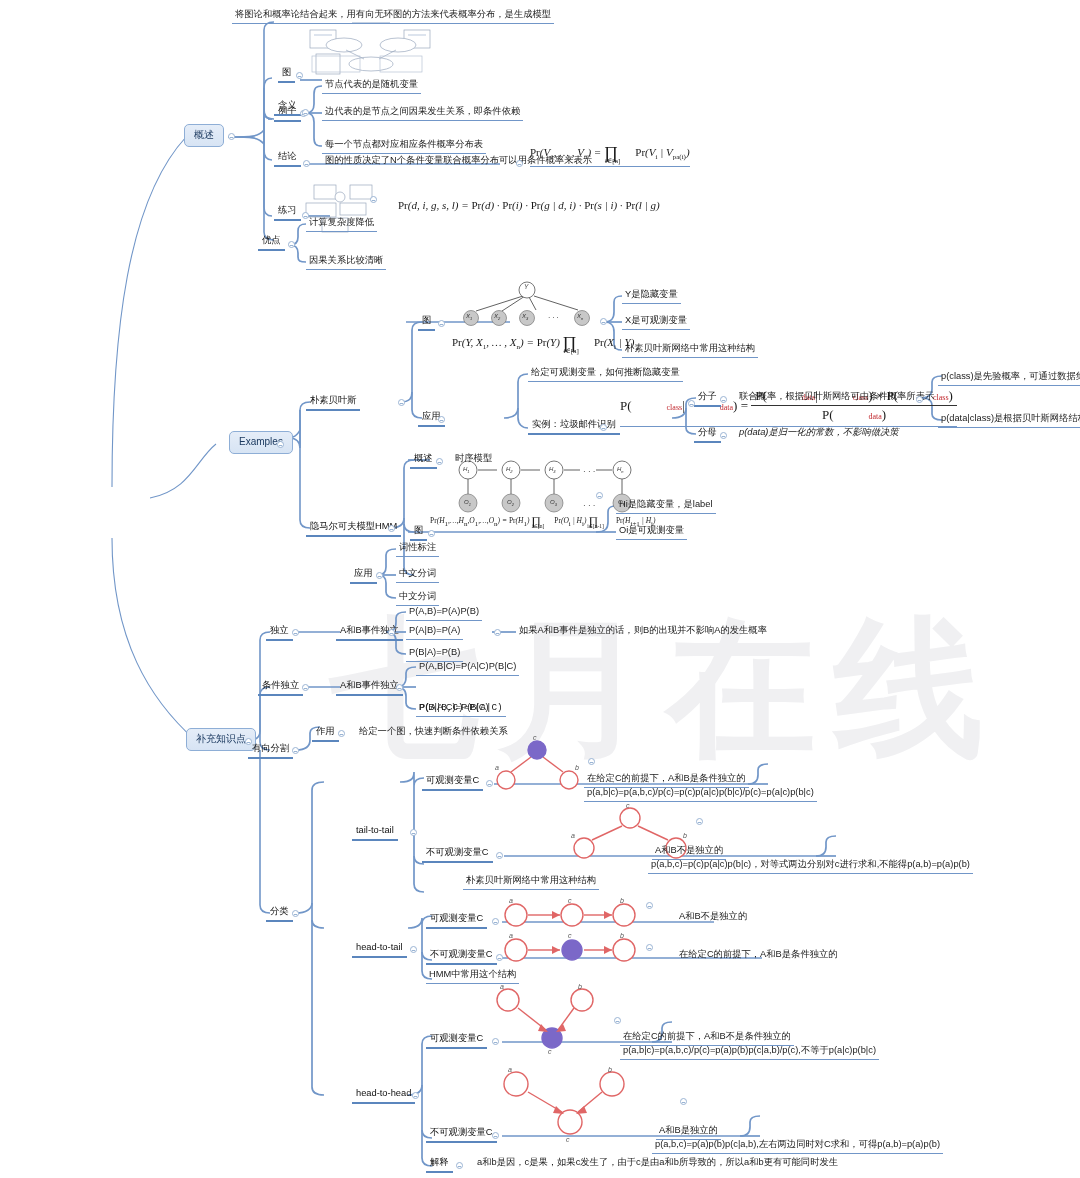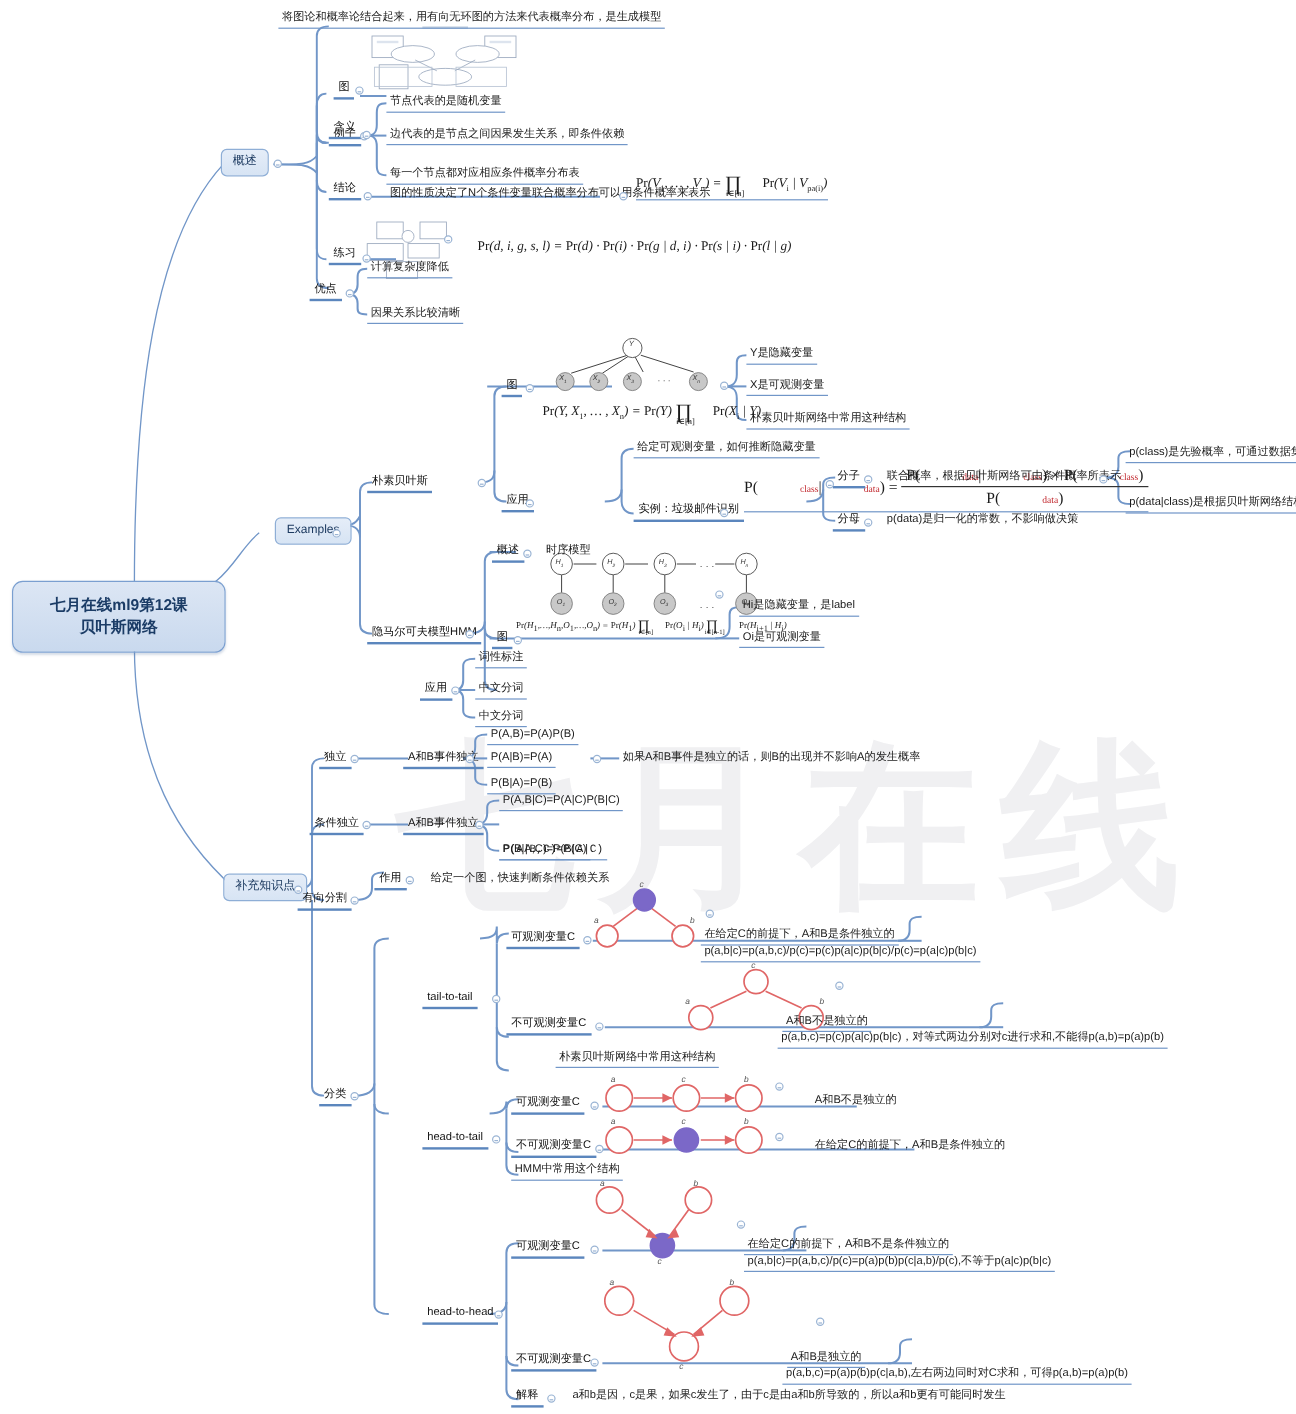--- a/index.html
+++ b/index.html
@@ -378,24 +378,20 @@
     <g stroke="#9aa8bd" stroke-width="0.7" fill="none">
       <rect x="314" y="185" width="22" height="14"></rect>
       <rect x="350" y="185" width="22" height="14"></rect>
       <rect x="306" y="203" width="30" height="14"></rect>
       <rect x="340" y="203" width="26" height="12"></rect>
       <rect x="322" y="218" width="26" height="14"></rect>
       <circle cx="340" cy="197" r="5" fill="#fff"></circle>
     </g>
   </svg>
 
-  <div class="node root" style="left:10px; top:484px; width:178px;">
-    <div>七月在线ml9第12课</div>
-    <div>贝叶斯网络</div>
-  </div>
 
   <div class="node lvl1" style="left:184px; top:124px;">概述</div>
   <span class="dot" style="left:228px; top:133px;"></span>
 
   <div class="node lvl1" style="left:216px; top:431px;margin-left:13px;">Examples</div>
   <span class="dot" style="left:277px; top:441px;"></span>
 
   <div class="node lvl1" style="left:186px; top:728px;">补充知识点</div>
   <span class="dot" style="left:245px; top:738px;"></span>
 
@@ -464,21 +460,21 @@
 
   <div class="node branch" style="left:694px; top:390px;">分子</div>
   <span class="dot" style="left:720px; top:396px;"></span>
   <div class="node leaf" style="left:736px; top:390px; border-bottom:none;">联合概率，根据贝叶斯网络可由条件概率所表示</div>
   <span class="dot" style="left:916px; top:396px;"></span>
   <div class="node leaf" style="left:938px; top:370px;">p(class)是先验概率，可通过数据集来统计</div>
   <div class="node leaf" style="left:938px; top:412px;">p(data|class)是根据贝叶斯网络结构可得</div>
 
   <div class="node branch" style="left:694px; top:426px;">分母</div>
   <span class="dot" style="left:720px; top:432px;"></span>
-  <div class="node leaf" style="left:736px; top:426px; border-bottom:none;">p(data)是归一化的常数，不影响做决策</div>
+  <div class="node leaf" style="left:736px; top:426px; border-bottom:none;font-style:italic;">p(data)是归一化的常数，不影响做决策</div>
 
   <div class="node branch" style="left:306px; top:520px;">隐马尔可夫模型HMM</div>
   <span class="dot" style="left:388px; top:525px;"></span>
 
   <div class="node branch" style="left:410px; top:452px;">概述</div>
   <span class="dot" style="left:436px; top:458px;"></span>
   <div class="node leaf" style="left:452px; top:452px; border-bottom:none;">时序模型</div>
 
   <div class="node branch" style="left:410px; top:524px;">图</div>
   <span class="dot" style="left:428px; top:530px;"></span>

